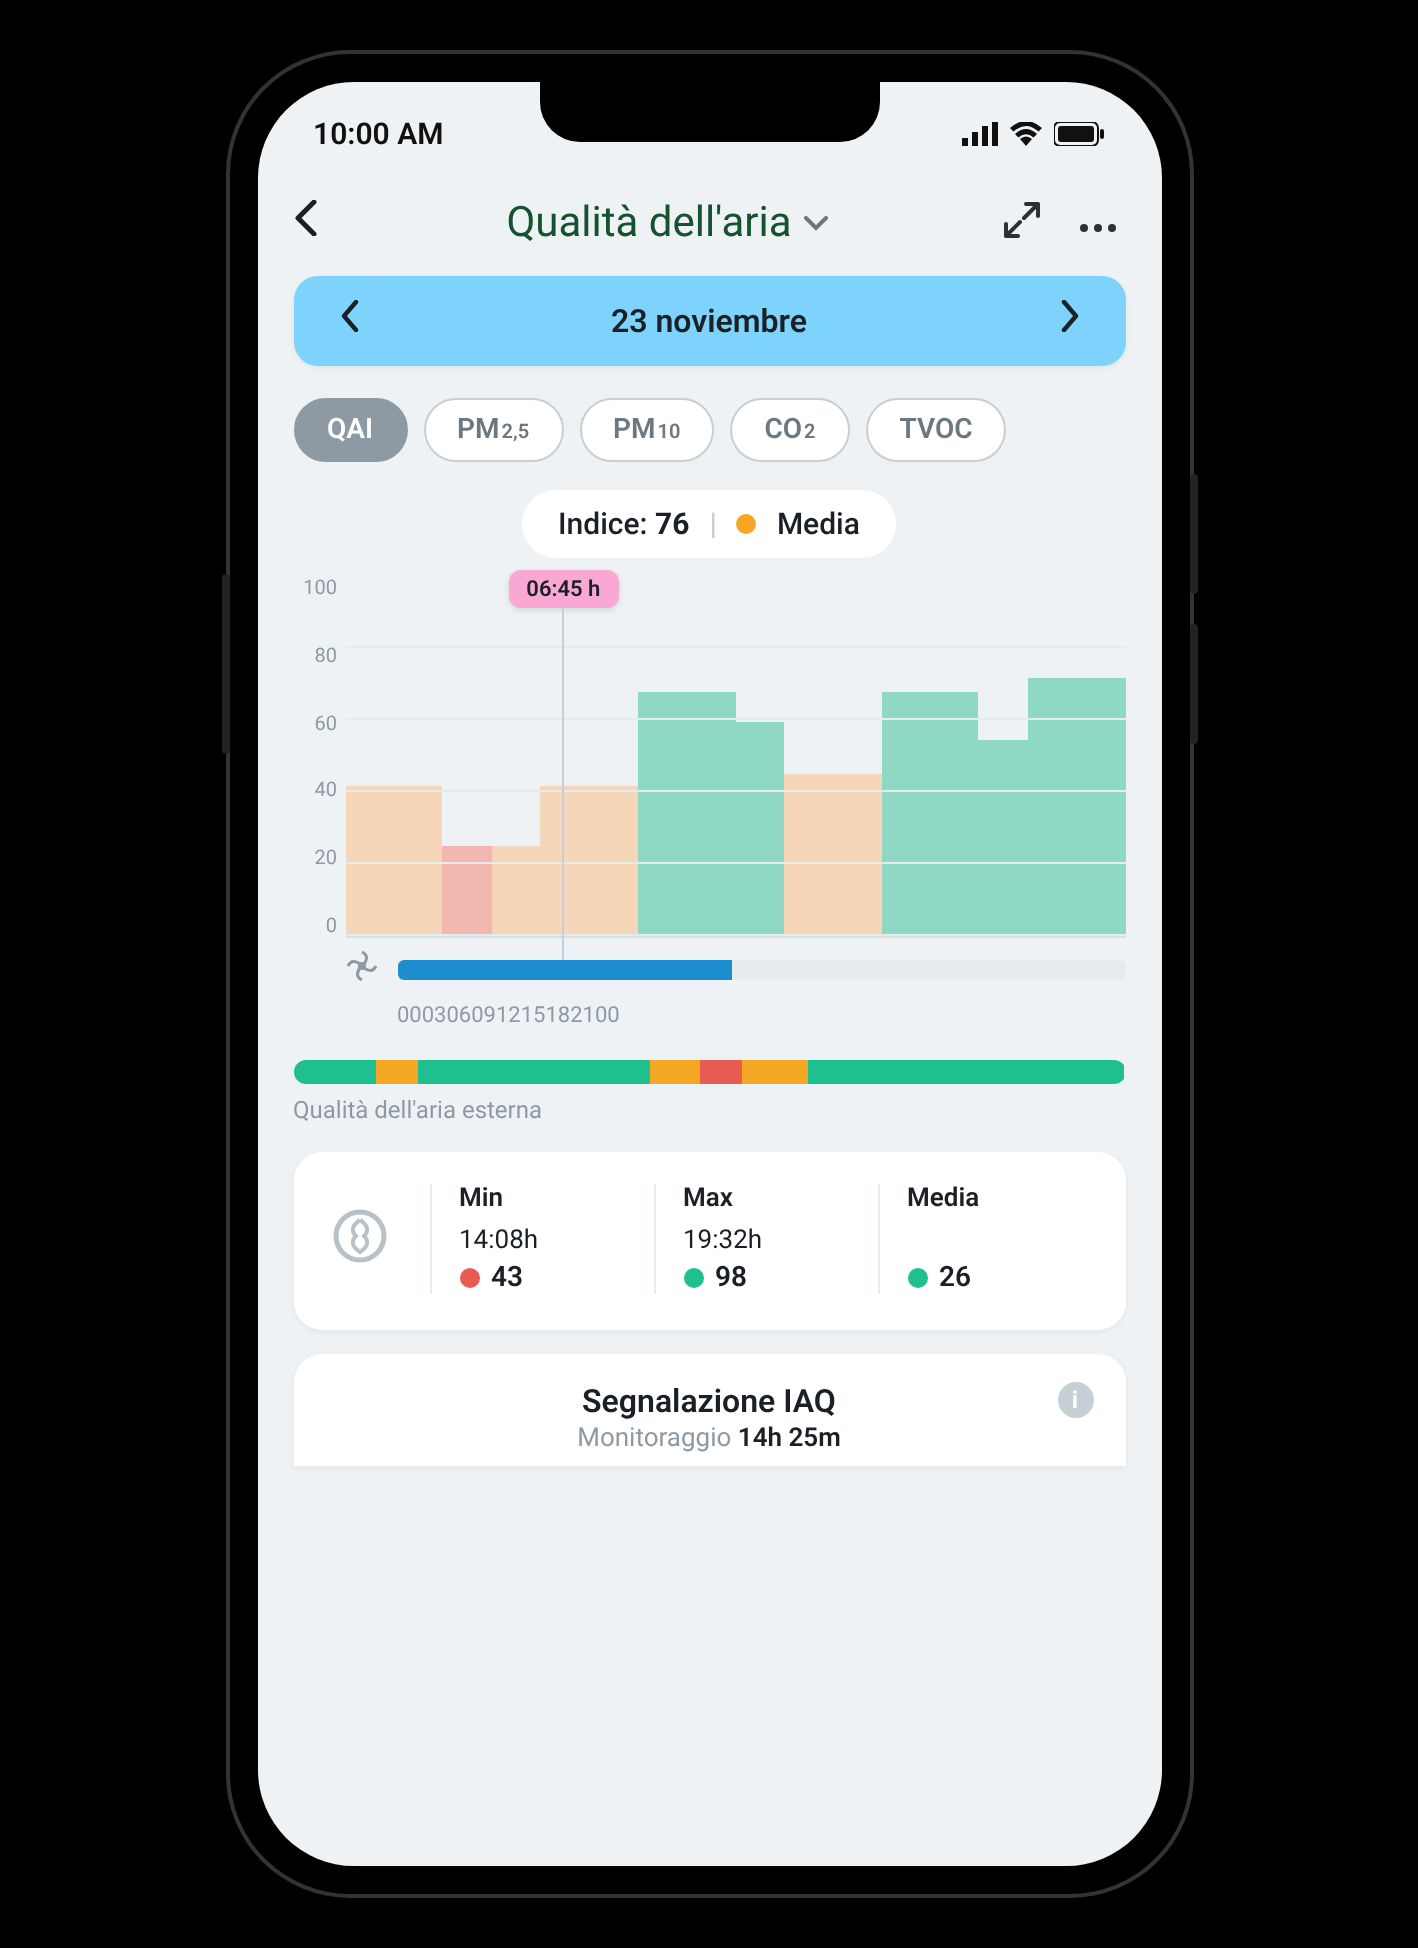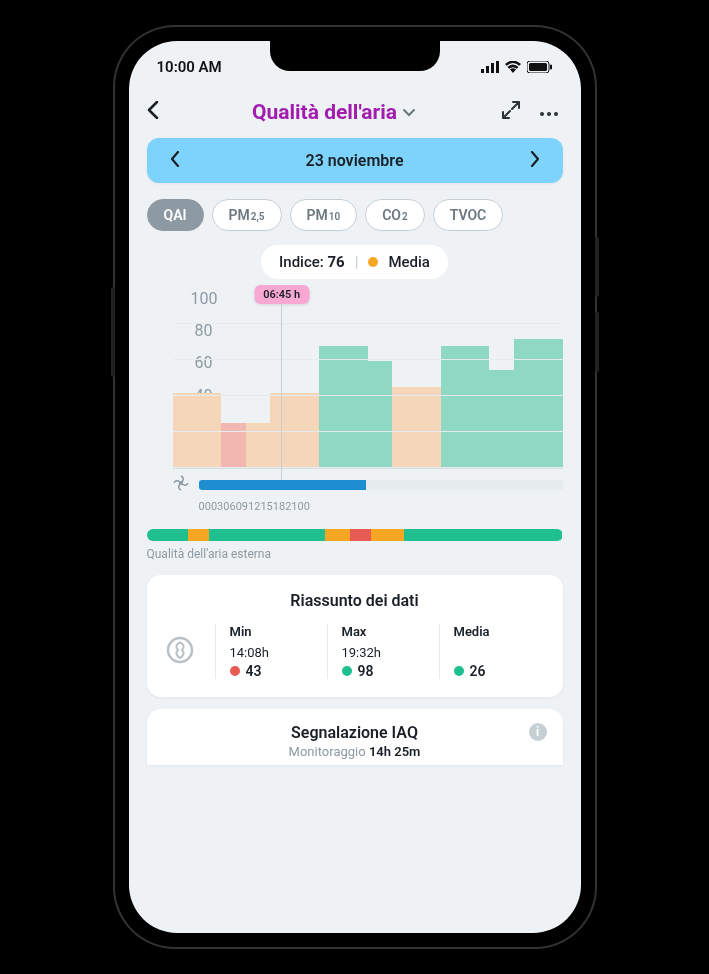--- a/index.html
+++ b/index.html
@@ -30,21 +30,21 @@
   .bars, .wifi, .battery { display: inline-block; }
   .bars svg, .wifi svg, .battery svg { display: block; }
 
   .content { padding: 8px 18px 0; }
 
   .header {
     display: flex; align-items: center; gap: 10px; padding: 6px 0 14px;
   }
   .header .back { width: 24px; font-size: 22px; color: #222; }
   .header .title-wrap { flex: 1; display: flex; justify-content: center; align-items: center; gap: 6px; }
-  .header .title { font-size: 21px; font-weight: 700; color: #a21caf; }
+  .header .title { font-size: 21px; font-weight: 400; color: #14532d; }
   .header .chev { color: #6b7880; font-size: 14px; }
   .header .expand, .header .dots { width: 28px; text-align: center; color: #2a3238; }
 
   .date-pill {
     background: #7dd3fc; border-radius: 12px; padding: 12px 18px;
     display: flex; align-items: center; justify-content: space-between;
     box-shadow: 0 1px 3px rgba(0,0,0,0.06);
   }
   .date-pill .arrow { font-size: 18px; color: #222; width: 20px; text-align: center; }
   .date-pill .date { font-size: 16px; font-weight: 600; color: #1a2026; }
@@ -66,21 +66,21 @@
   .index-pill .sep { color: #c6cfd4; }
   .dot { width: 10px; height: 10px; border-radius: 50%; display: inline-block; }
   .dot.orange { background: #f5a623; }
   .dot.red { background: #e85b52; }
   .dot.green { background: #1fbf8f; }
 
   
   .chart-wrap { position: relative; padding-left: 26px; margin-top: 8px; }
   .y-axis { position: absolute; left: 0; top: 0; bottom: 0; width: 26px;
     display: flex; flex-direction: column; justify-content: space-between;
-    font-size: 16px; color: #8e9aa3; text-align: right; padding-right: 4px; height: 180px; margin-left: 44px;
+    font-size: 10px; color: #8e9aa3; text-align: right; padding-right: 4px; height: 180px;
   }
   .plot { position: relative; height: 180px; border-bottom: 1px solid #d8dfe3; }
   .grid-line { position: absolute; left: 0; right: 0; border-top: 1px solid #e6ebee; }
   .bars-area { position: absolute; left: 0; right: 0; bottom: 0; top: 0; display: flex; }
   .bar { flex: 1; position: relative; }
   .bar .fill { position: absolute; bottom: 0; left: 0; right: 0; }
   .fill.peach { background: #f6d6b8; }
   .fill.pink  { background: #f3b7b2; }
   .fill.teal  { background: #8fd9c4; }
 
@@ -328,21 +328,20 @@
           <div class="color-seg" style="background: rgb(245, 166, 35); width: 5%;"></div>
           <div class="color-seg" style="background: rgb(31, 191, 143); width: 28%;"></div>
           <div class="color-seg" style="background: rgb(245, 166, 35); width: 6%;"></div>
           <div class="color-seg" style="background: rgb(232, 91, 82); width: 5%;"></div>
           <div class="color-seg" style="background: rgb(245, 166, 35); width: 8%;"></div>
           <div class="color-seg" style="background: rgb(31, 191, 143); width: 38%;"></div>
         </div>
       <div class="outdoor-label">Qualità dell'aria esterna</div>
 
       <div class="card">
-        <h3>Riassunto dei dati</h3>
         <div class="summary-grid">
           <div class="summary-icon">
             <svg width="30" height="30" viewBox="0 0 30 30">
                 <circle cx="15" cy="15" r="12" stroke="#b8c1c7" stroke-width="2.5" fill="none"></circle>
                 <path d="M15 7 Q21 11 17 15 Q21 19 15 23 Q9 19 13 15 Q9 11 15 7" stroke="#b8c1c7" stroke-width="2" fill="none"></path>
               </svg>
           </div>
           <div class="summary-col">
             <div class="label">Min</div>
             <div class="time">14:08h</div>

